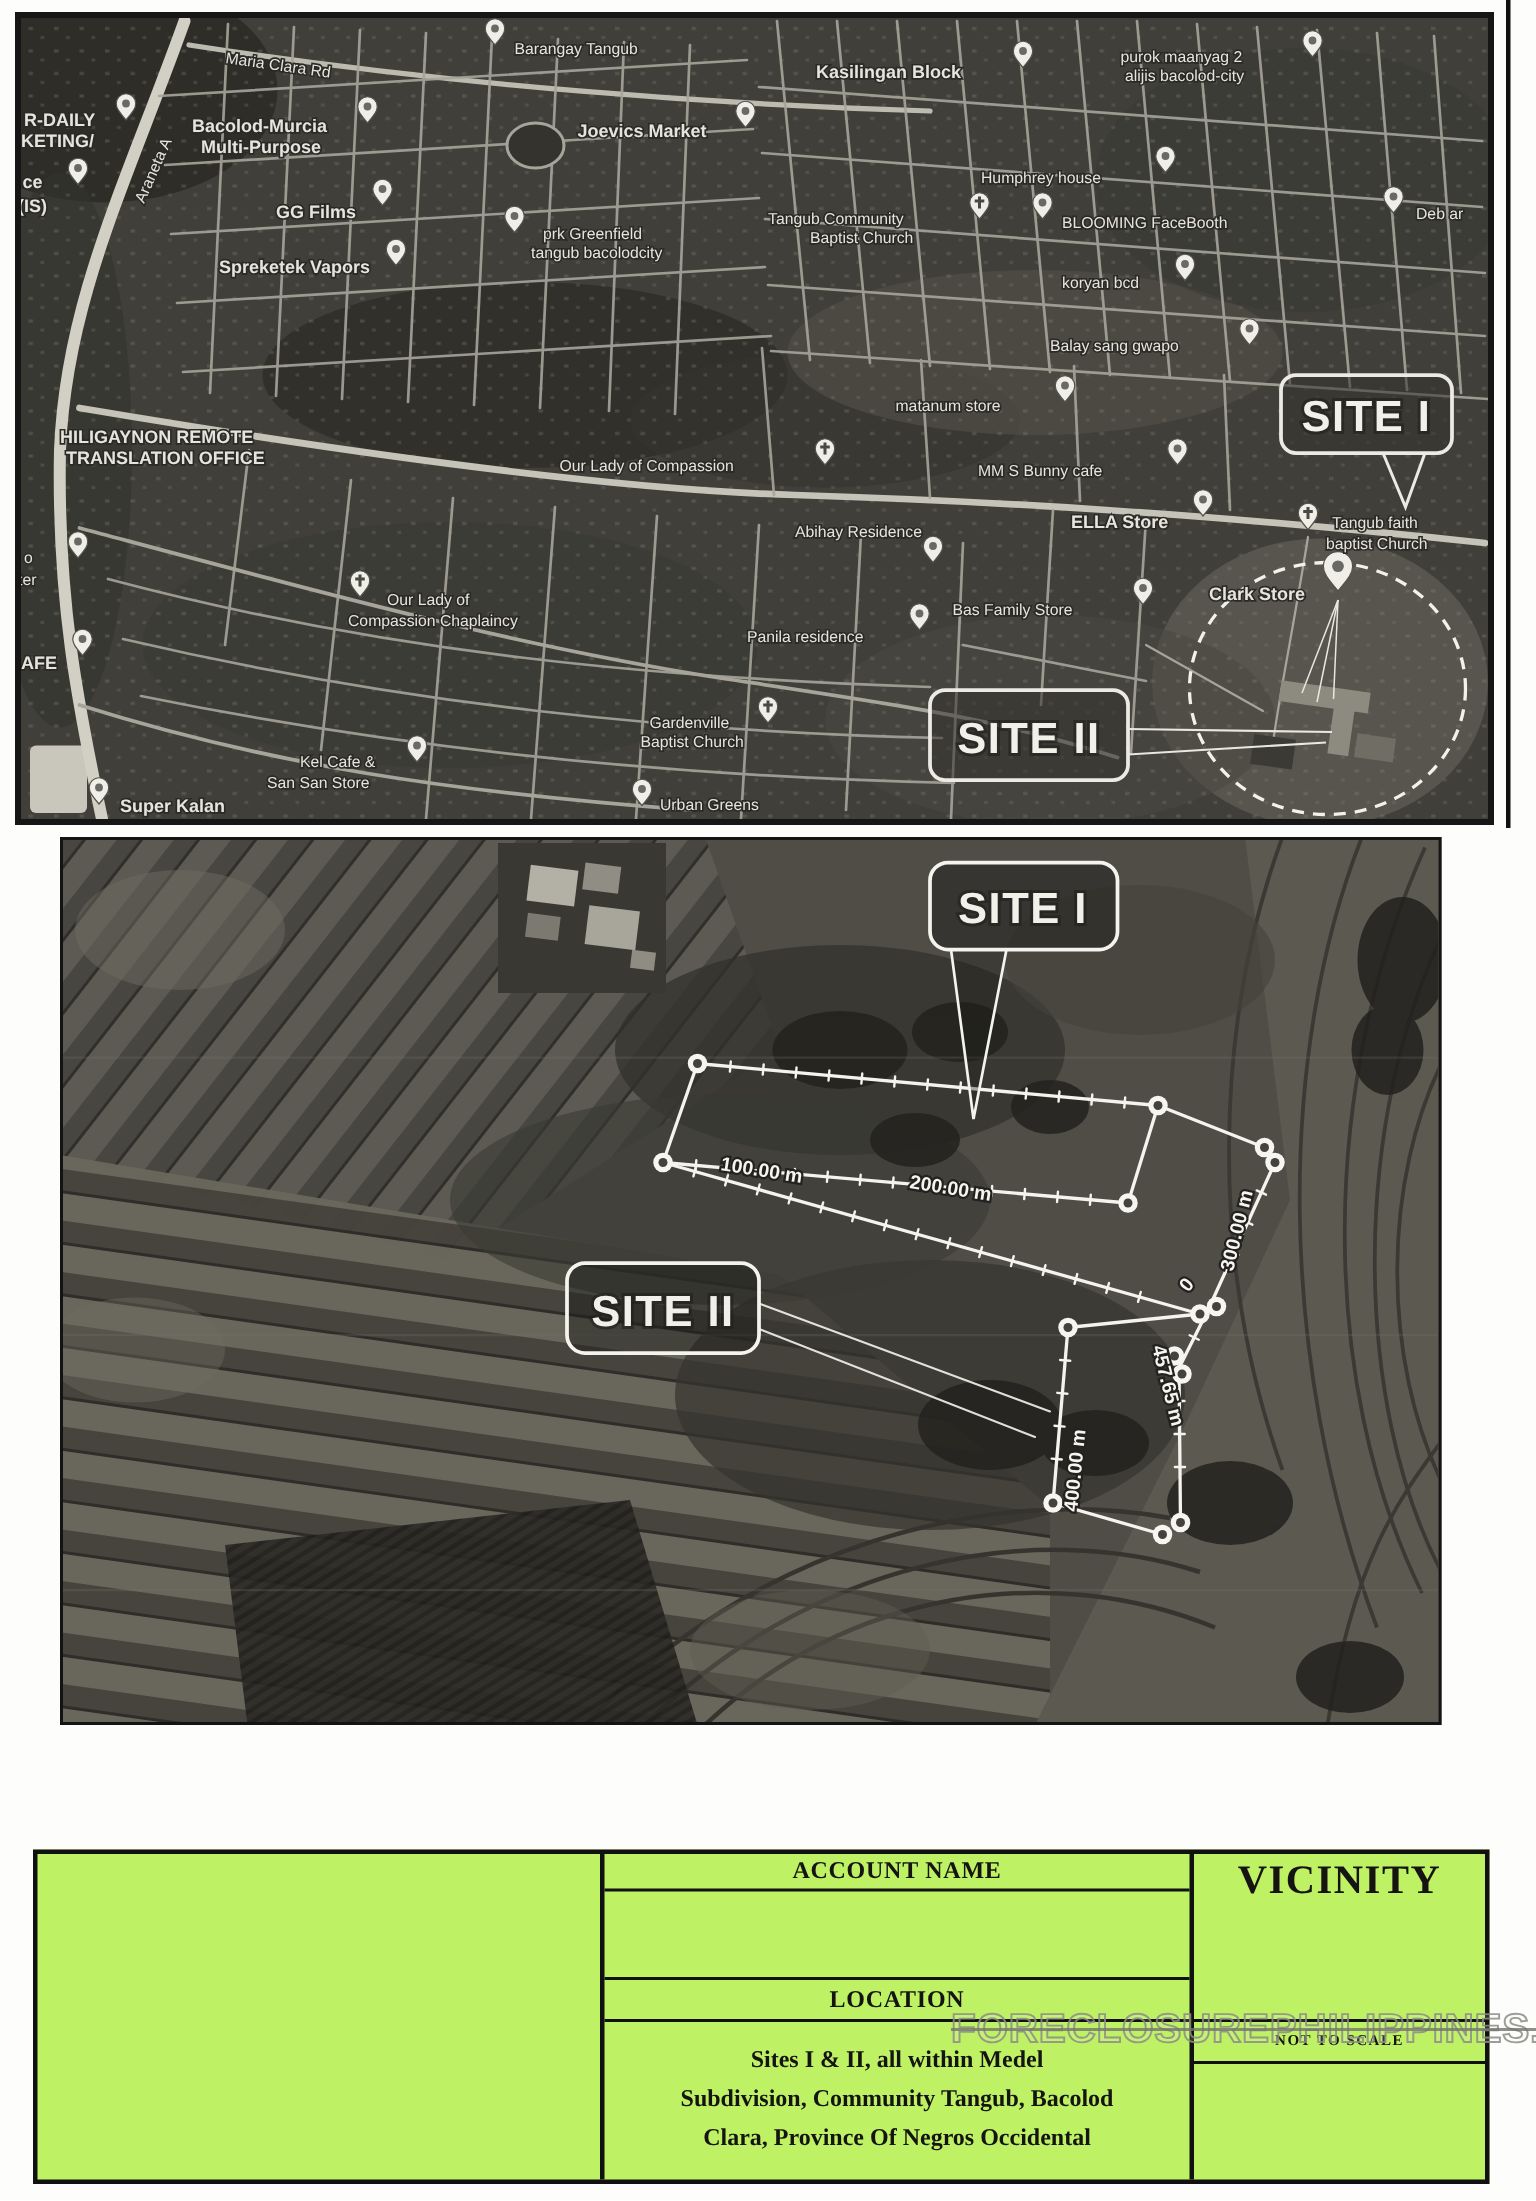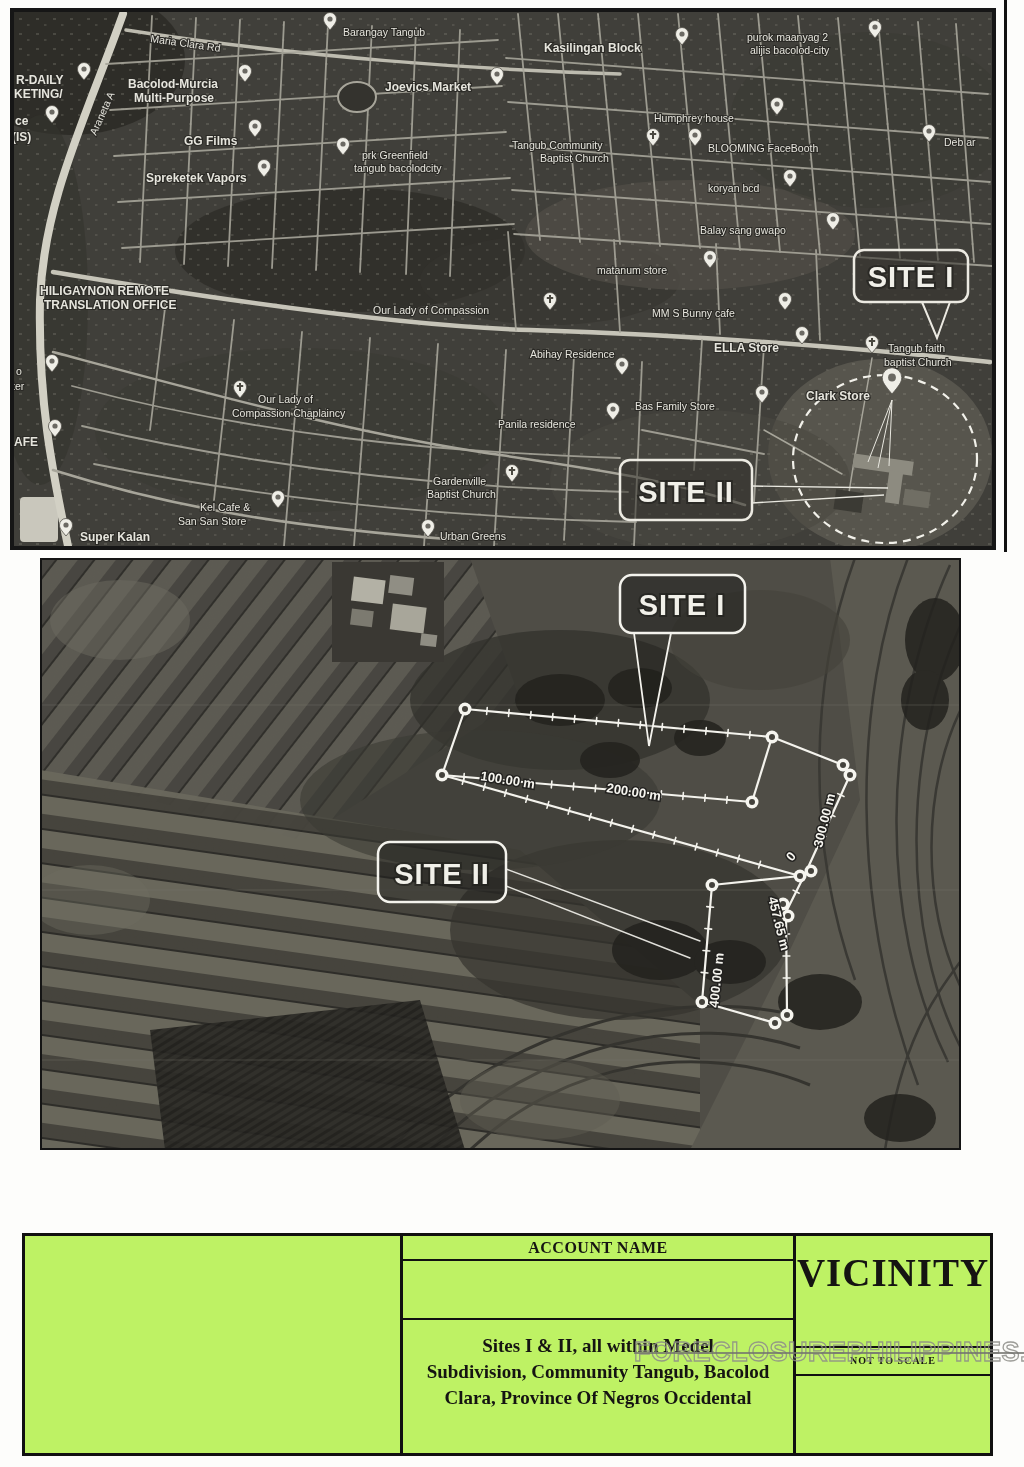--- a/index.html
+++ b/index.html
@@ -27,23 +27,23 @@
   .vt-cell-left{position:absolute;left:0;top:0;bottom:0;width:378px;
                 border-right:3px solid #111;box-sizing:border-box;}
   .vt-col-mid{position:absolute;left:378px;top:0;bottom:0;width:393px;
               border-right:3px solid #111;box-sizing:border-box;display:flex;flex-direction:column;}
   .vt-col-right{position:absolute;left:771px;top:0;bottom:0;right:0;display:flex;flex-direction:column;}
   .vt-h{font-weight:bold;text-align:center;font-size:16px;letter-spacing:.5px;
         border-bottom:2px solid #111;box-sizing:border-box;}
   .vt-acct-h{height:25px;line-height:24px;}
   .vt-acct-v{height:59px;border-bottom:2px solid #111;box-sizing:border-box;}
   .vt-loc-h{height:28px;line-height:27px;}
-  .vt-loc-v{flex:1;text-align:center;font-weight:bold;font-size:19px;line-height:26px;padding-top:13px;}
+  .vt-loc-v{flex:1;text-align:center;font-weight:bold;font-size:16px;line-height:26px;padding-top:13px;}
   .vt-title{height:112px;border-bottom:2px solid #111;box-sizing:border-box;text-align:center;
-            font-weight:bold;font-size:39px;line-height:34px;letter-spacing:1px;padding-top:20px;}
+            font-weight:bold;font-size:27px;line-height:34px;letter-spacing:1px;}
   .vt-scale{height:28px;border-bottom:2px solid #111;box-sizing:border-box;text-align:center;
             font-weight:bold;font-size:10px;line-height:26px;letter-spacing:1px;}
   .vt-empty{flex:1;}
   
   .watermark{position:absolute;left:634px;top:1337px;z-index:30;white-space:nowrap;
              font-family:"Liberation Sans",sans-serif;font-weight:bold;font-size:27px;
              letter-spacing:.5px;color:rgba(240,240,235,0.14);
              -webkit-text-stroke:1.3px rgba(140,140,135,0.85);
              text-decoration:line-through;text-decoration-color:rgba(115,115,110,0.8);
              pointer-events:none;}
@@ -484,20 +484,21 @@
           </g>
       </g>
     </svg>
   </div>
 
   <div class="vtable">
     <div class="vt-cell-left"></div>
     <div class="vt-col-mid">
       <div class="vt-h vt-acct-h">ACCOUNT NAME</div>
       <div class="vt-acct-v"></div>
+      <div class="vt-h vt-loc-h">LOCATION</div>
       <div class="vt-loc-v">
         <div>Sites I &amp; II, all within Medel</div>
         <div>Subdivision, Community Tangub, Bacolod</div>
         <div>Clara, Province Of Negros Occidental</div>
       </div>
     </div>
     <div class="vt-col-right">
       <div class="vt-title">
         <div>VICINITY</div>
       </div>

